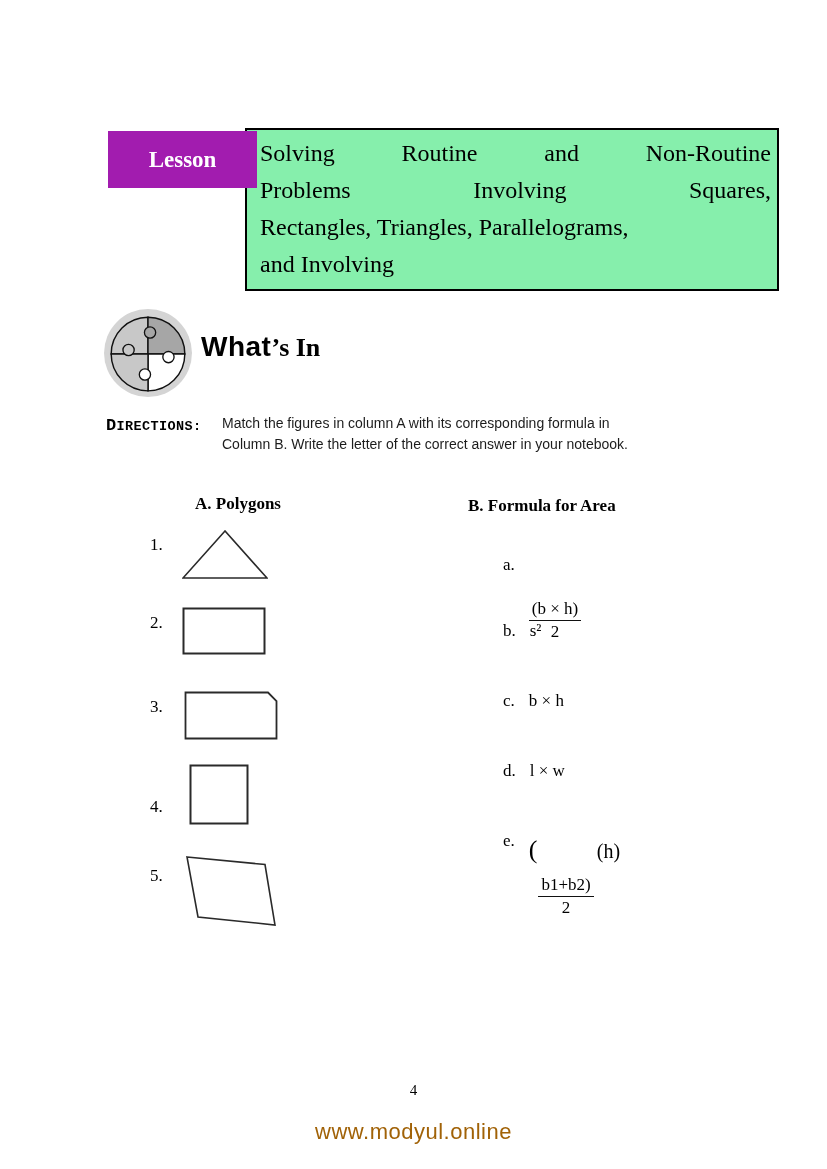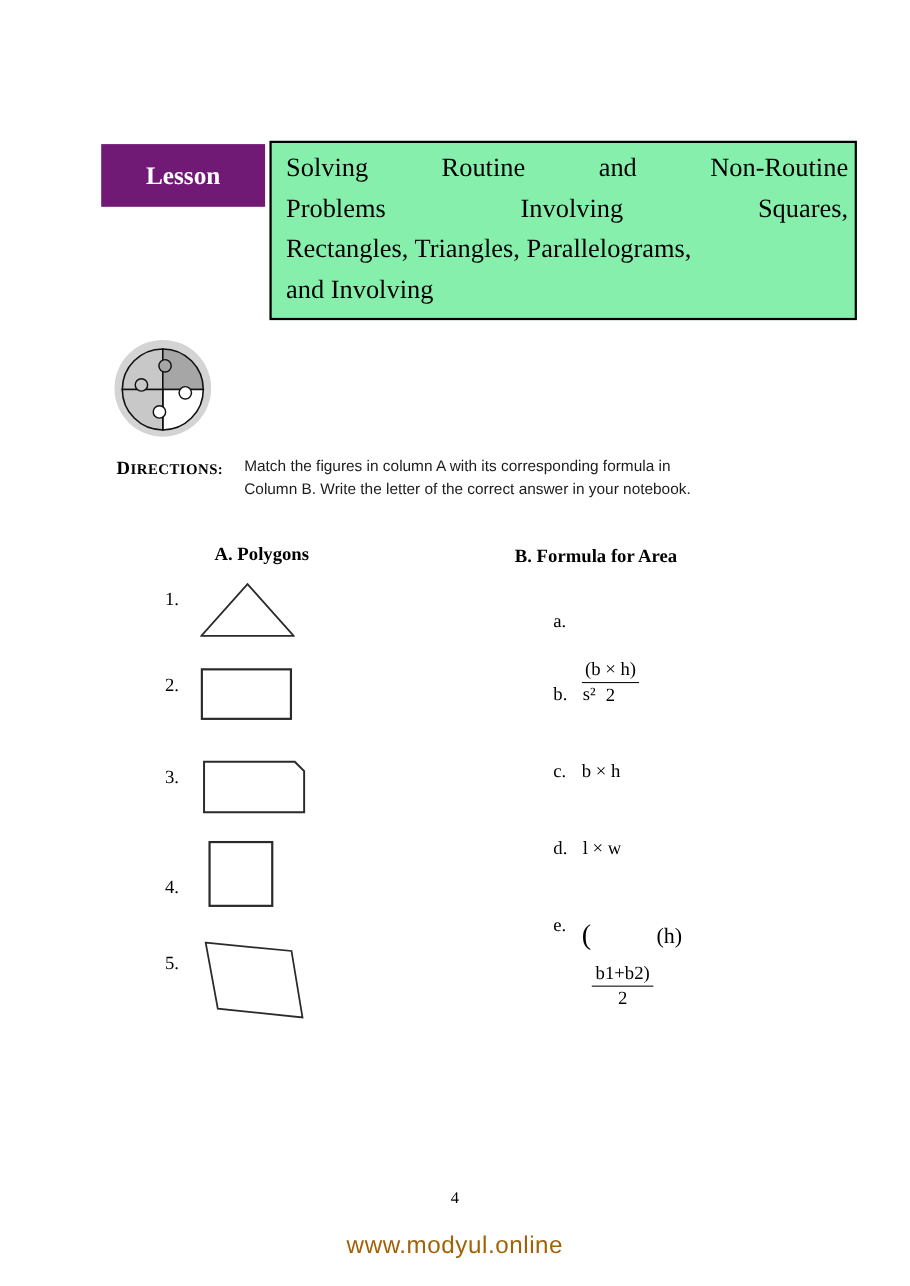--- a/index.html
+++ b/index.html
@@ -9,23 +9,23 @@
     height: 1169px;
     background: #ffffff;
     overflow: hidden;
     font-family: "Liberation Serif", serif;
     color: #000;
   }
 
   
   .lesson-badge {
     position: absolute;
-    left: 92px; top: 131px;
+    left: 108px; top: 131px;
     width: 149px; height: 57px;
-    background: #701a75;
+    background: #a21caf;
     color: #ffffff;
     font-weight: bold;
     font-size: 23px;
     text-align: center;
     line-height: 57px;
     z-index: 2;
   }
   .lesson-title-box {
     position: absolute;
     left: 245px; top: 128px;
@@ -66,21 +66,21 @@
     font-family: "Liberation Serif", serif;
     font-weight: bold;
     font-size: 26px;
   }
 
   
   .dir-label {
     position: absolute;
     left: 106px; top: 416px;
     display: inline-block;
-    font-family: Liberation Serif, serif;
+    font-family: Liberation Mono, monospace;
     font-weight: bold;
     font-size: 13.5px;
     letter-spacing: 0.4px;
   }
   .dir-label::first-letter { font-size: 17px; }
   .dir-text {
     position: absolute;
     left: 222px; top: 413px;
     width: 540px;
     font-family: "Liberation Sans", sans-serif;
@@ -159,20 +159,23 @@
     <circle cx="44" cy="44" r="43" fill="#d4d4d4"></circle>
     <path d="M44 45 L44 9 A36 36 0 0 0 8 45 Z" fill="#c8c8c8" stroke="#111" stroke-width="1.4"></path>
     <path d="M44 45 L44 9 A36 36 0 0 1 80 45 Z" fill="#a6a6a6" stroke="#111" stroke-width="1.4"></path>
     <path d="M44 45 L80 45 A36 36 0 0 1 44 81 Z" fill="#ffffff" stroke="#111" stroke-width="1.4"></path>
     <path d="M44 45 L44 81 A36 36 0 0 1 8 45 Z" fill="#c8c8c8" stroke="#111" stroke-width="1.4"></path>
     <circle cx="46" cy="24" r="5.5" fill="#a6a6a6" stroke="#111" stroke-width="1.3"></circle>
     <circle cx="25" cy="41" r="5.5" fill="#c8c8c8" stroke="#111" stroke-width="1.3"></circle>
     <circle cx="41" cy="65" r="5.5" fill="#ffffff" stroke="#111" stroke-width="1.3"></circle>
     <circle cx="64" cy="48" r="5.5" fill="#ffffff" stroke="#111" stroke-width="1.3"></circle>
   </svg>
+  <div class="whats-in-heading">
+    <span class="wi-sans">What</span><span class="wi-serif">’s In</span>
+  </div>
 
   <span class="dir-label">DIRECTIONS:</span>
   <div class="dir-text">
     <div>Match the figures in column A with its corresponding formula in</div>
     <div>Column B. Write the letter of the correct answer in your notebook.</div>
   </div>
 
   <div class="col-header col-a-header">A. Polygons</div>
   <div class="col-header col-b-header">B. Formula for Area</div>
 

